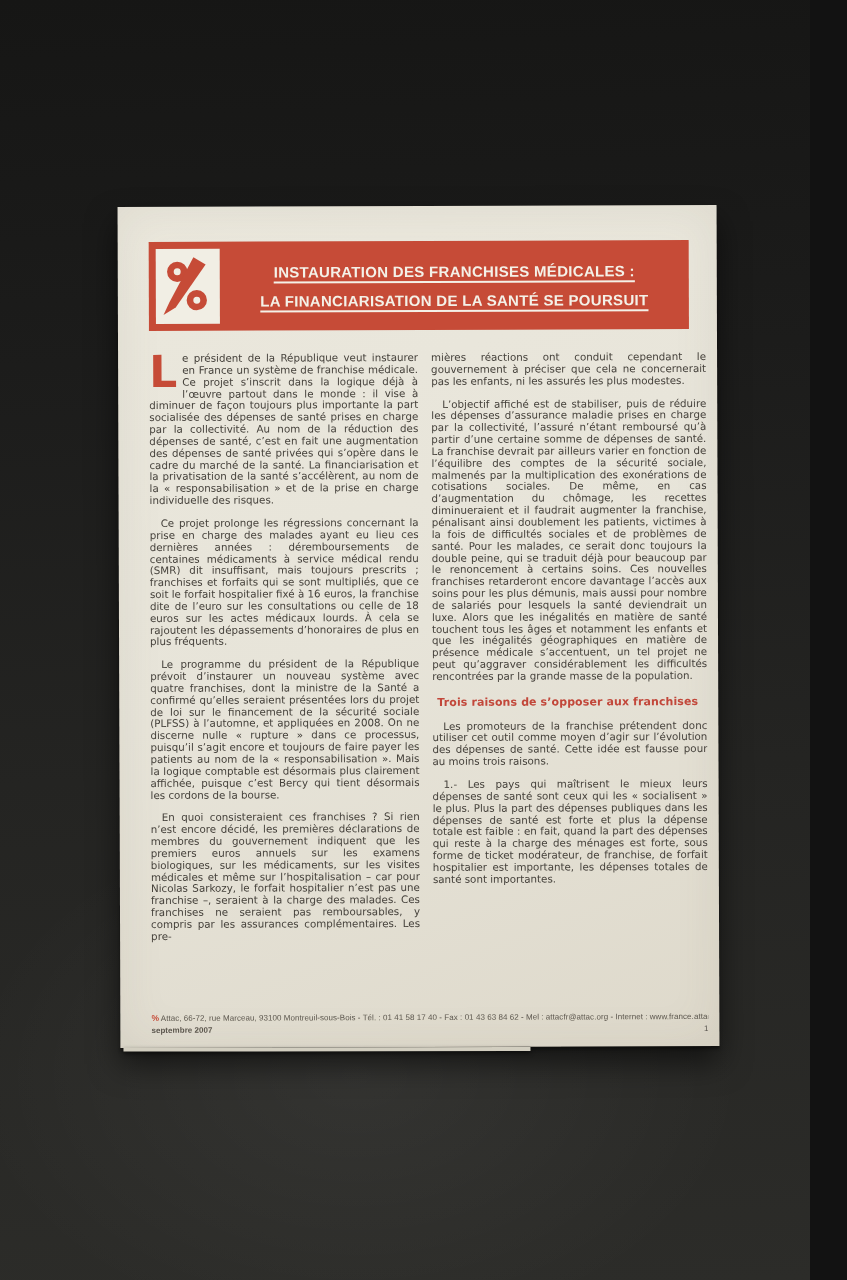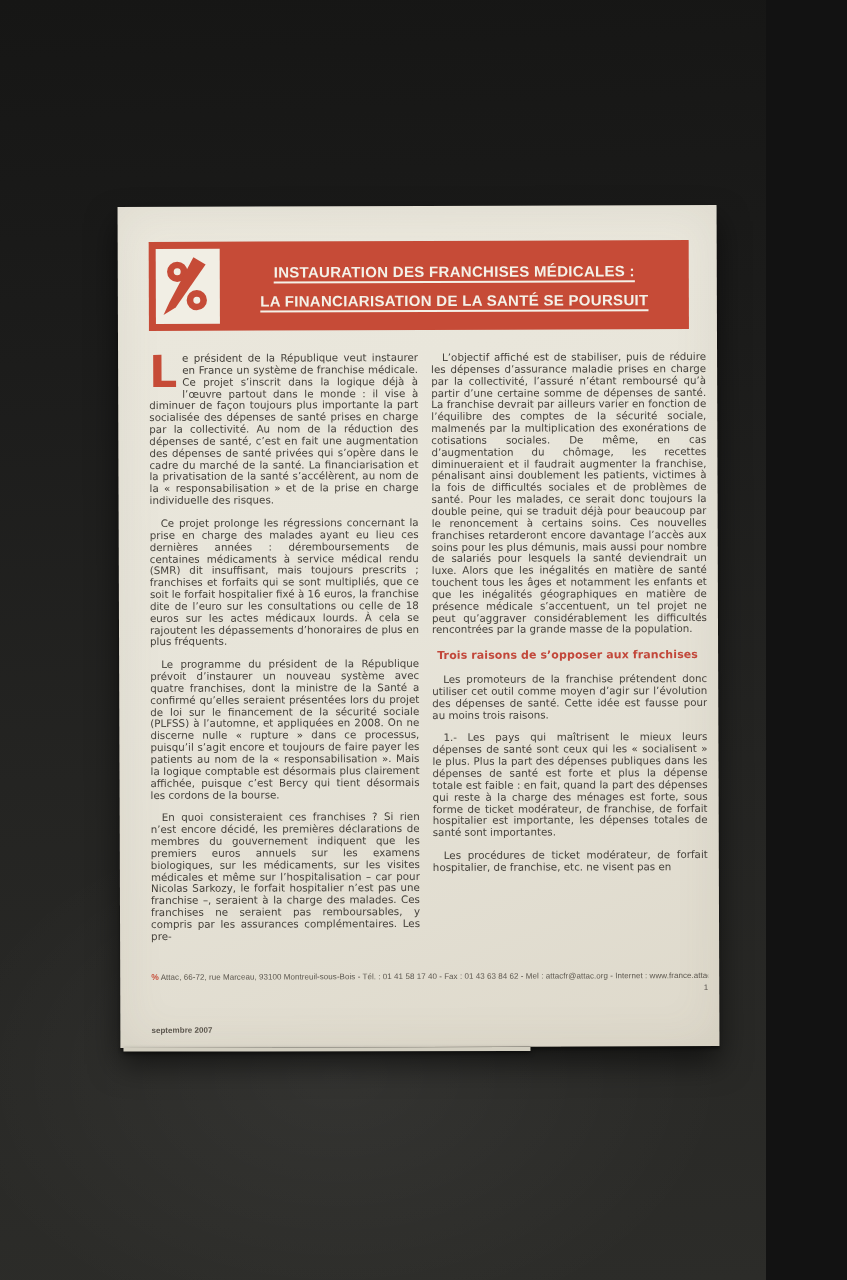--- a/index.html
+++ b/index.html
@@ -1,20 +1,21 @@
 <!DOCTYPE html>
 <html lang="fr"><head>
 <meta charset="utf-8">
 <style>
   html,body{margin:0;padding:0;background:#121212;}
   .scene{
     position:relative;width:766px;height:1280px;overflow:hidden;
     background:
       radial-gradient(ellipse 560px 380px at 44% 84%, rgba(255,255,255,0.05), rgba(255,255,255,0) 70%),
       linear-gradient(178deg,#161615 0%,#1c1c1b 28%,#242422 60%,#2c2c29 100%);
+    padding-left: 44px;
   }
   .paper{
     position:absolute;left:119px;top:206px;width:599px;height:841px;
     background:linear-gradient(160deg,#ebe8dd 0%,#e7e4d9 50%,#ded9cb 100%);
     box-shadow:0 3px 3px rgba(0,0,0,.4), 0 16px 30px rgba(0,0,0,.55), inset 0 0 46px rgba(110,100,80,.10);
     transform:rotate(-0.2deg);
   }
   .paper::after{
     content:"";position:absolute;left:3px;bottom:-4px;width:68%;height:4px;
     background:#d2cec0;box-shadow:0 2px 4px rgba(0,0,0,.55);transform:rotate(0.12deg);
@@ -54,21 +55,21 @@
     font-size:11px;font-weight:700;color:#c2473a;letter-spacing:.1px;
   }
   
   .footer{
     position:absolute;left:31px;right:11px;bottom:13px;
     font-family:"Liberation Sans",sans-serif;font-size:8px;color:#5c574e;letter-spacing:.05px;
   }
   .footer-line1{white-space:nowrap;overflow:hidden;}
   .pct{color:#c64b37;font-weight:700;font-size:8.5px;}
   .footer-line2{display:flex;justify-content:space-between;margin-top:3px;}
-  .footer-date{font-weight:700;margin-top:41px;}
+  .footer-date{font-weight:700;}
   .footer-page{color:#55504a;}
 </style>
 </head>
 <body>
 
 <div class="scene">
   <div class="paper">
 
     <div class="banner">
       <div class="logo-box">
@@ -87,25 +88,25 @@
     </div>
 
     <div class="columns">
       <div class="col col-left">
         <p class="para"><span class="dropcap">L</span><span>e président de la République veut instaurer en France un système de franchise médicale. Ce projet s’inscrit dans la logique déjà à l’œuvre partout dans le monde : il vise à diminuer de façon toujours plus importante la part socialisée des dépenses de santé prises en charge par la collectivité. Au nom de la réduction des dépenses de santé, c’est en fait une augmentation des dépenses de santé privées qui s’opère dans le cadre du marché de la santé. La financiarisation et la privatisation de la santé s’accélèrent, au nom de la « responsabilisation » et de la prise en charge individuelle des risques.</span></p>
         <p class="para indent">Ce projet prolonge les régressions concernant la prise en charge des malades ayant eu lieu ces dernières années : déremboursements de centaines médicaments à service médical rendu (SMR) dit insuffisant, mais toujours prescrits ; franchises et forfaits qui se sont multipliés, que ce soit le forfait hospitalier fixé à 16 euros, la franchise dite de l’euro sur les consultations ou celle de 18 euros sur les actes médicaux lourds. À cela se rajoutent les dépassements d’honoraires de plus en plus fréquents.</p>
         <p class="para indent">Le programme du président de la République prévoit d’instaurer un nouveau système avec quatre franchises, dont la ministre de la Santé a confirmé qu’elles seraient présentées lors du projet de loi sur le financement de la sécurité sociale (PLFSS) à l’automne, et appliquées en 2008. On ne discerne nulle « rupture » dans ce processus, puisqu’il s’agit encore et toujours de faire payer les patients au nom de la « responsabilisation ». Mais la logique comptable est désormais plus clairement affichée, puisque c’est Bercy qui tient désormais les cordons de la bourse.</p>
         <p class="para indent">En quoi consisteraient ces franchises ? Si rien n’est encore décidé, les premières déclarations de membres du gouvernement indiquent que les premiers euros annuels sur les examens biologiques, sur les médicaments, sur les visites médicales et même sur l’hospitalisation – car pour Nicolas Sarkozy, le forfait hospitalier n’est pas une franchise –, seraient à la charge des malades. Ces franchises ne seraient pas remboursables, y compris par les assurances complémentaires. Les pre-</p>
       </div>
       <div class="col col-right">
+        <p class="para">mières réactions ont conduit cependant le gouvernement à préciser que cela ne concernerait pas les enfants, ni les assurés les plus modestes.</p>
         <p class="para indent">L’objectif affiché est de stabiliser, puis de réduire les dépenses d’assurance maladie prises en charge par la collectivité, l’assuré n’étant remboursé qu’à partir d’une certaine somme de dépenses de santé. La franchise devrait par ailleurs varier en fonction de l’équilibre des comptes de la sécurité sociale, malmenés par la multiplication des exonérations de cotisations sociales. De même, en cas d’augmentation du chômage, les recettes diminueraient et il faudrait augmenter la franchise, pénalisant ainsi doublement les patients, victimes à la fois de difficultés sociales et de problèmes de santé. Pour les malades, ce serait donc toujours la double peine, qui se traduit déjà pour beaucoup par le renoncement à certains soins. Ces nouvelles franchises retarderont encore davantage l’accès aux soins pour les plus démunis, mais aussi pour nombre de salariés pour lesquels la santé deviendrait un luxe. Alors que les inégalités en matière de santé touchent tous les âges et notamment les enfants et que les inégalités géographiques en matière de présence médicale s’accentuent, un tel projet ne peut qu’aggraver considérablement les difficultés rencontrées par la grande masse de la population.</p>
         <h2 class="section-heading">Trois raisons de s’opposer aux franchises</h2>
         <p class="para indent">Les promoteurs de la franchise prétendent donc utiliser cet outil comme moyen d’agir sur l’évolution des dépenses de santé. Cette idée est fausse pour au moins trois raisons.</p>
         <p class="para indent">1.- Les pays qui maîtrisent le mieux leurs dépenses de santé sont ceux qui les « socialisent » le plus. Plus la part des dépenses publiques dans les dépenses de santé est forte et plus la dépense totale est faible : en fait, quand la part des dépenses qui reste à la charge des ménages est forte, sous forme de ticket modérateur, de franchise, de forfait hospitalier est importante, les dépenses totales de santé sont importantes.</p>
-        <p class="para indent">Les procédures de ticket modérateur, de forfait hospitalier, de franchise, etc. ne visent pas en</p>
       </div>
     </div>
 
     <div class="footer">
       <div class="footer-line1"><span class="pct">%</span><span> Attac, 66-72, rue Marceau, 93100 Montreuil-sous-Bois - Tél. : 01 41 58 17 40 - Fax : 01 43 63 84 62 - Mel : attacfr@attac.org - Internet : www.france.attac.org </span></div>
       <div class="footer-line2">
         <span class="footer-date">septembre 2007</span>
         <span class="footer-page">1</span>
       </div>
     </div>

